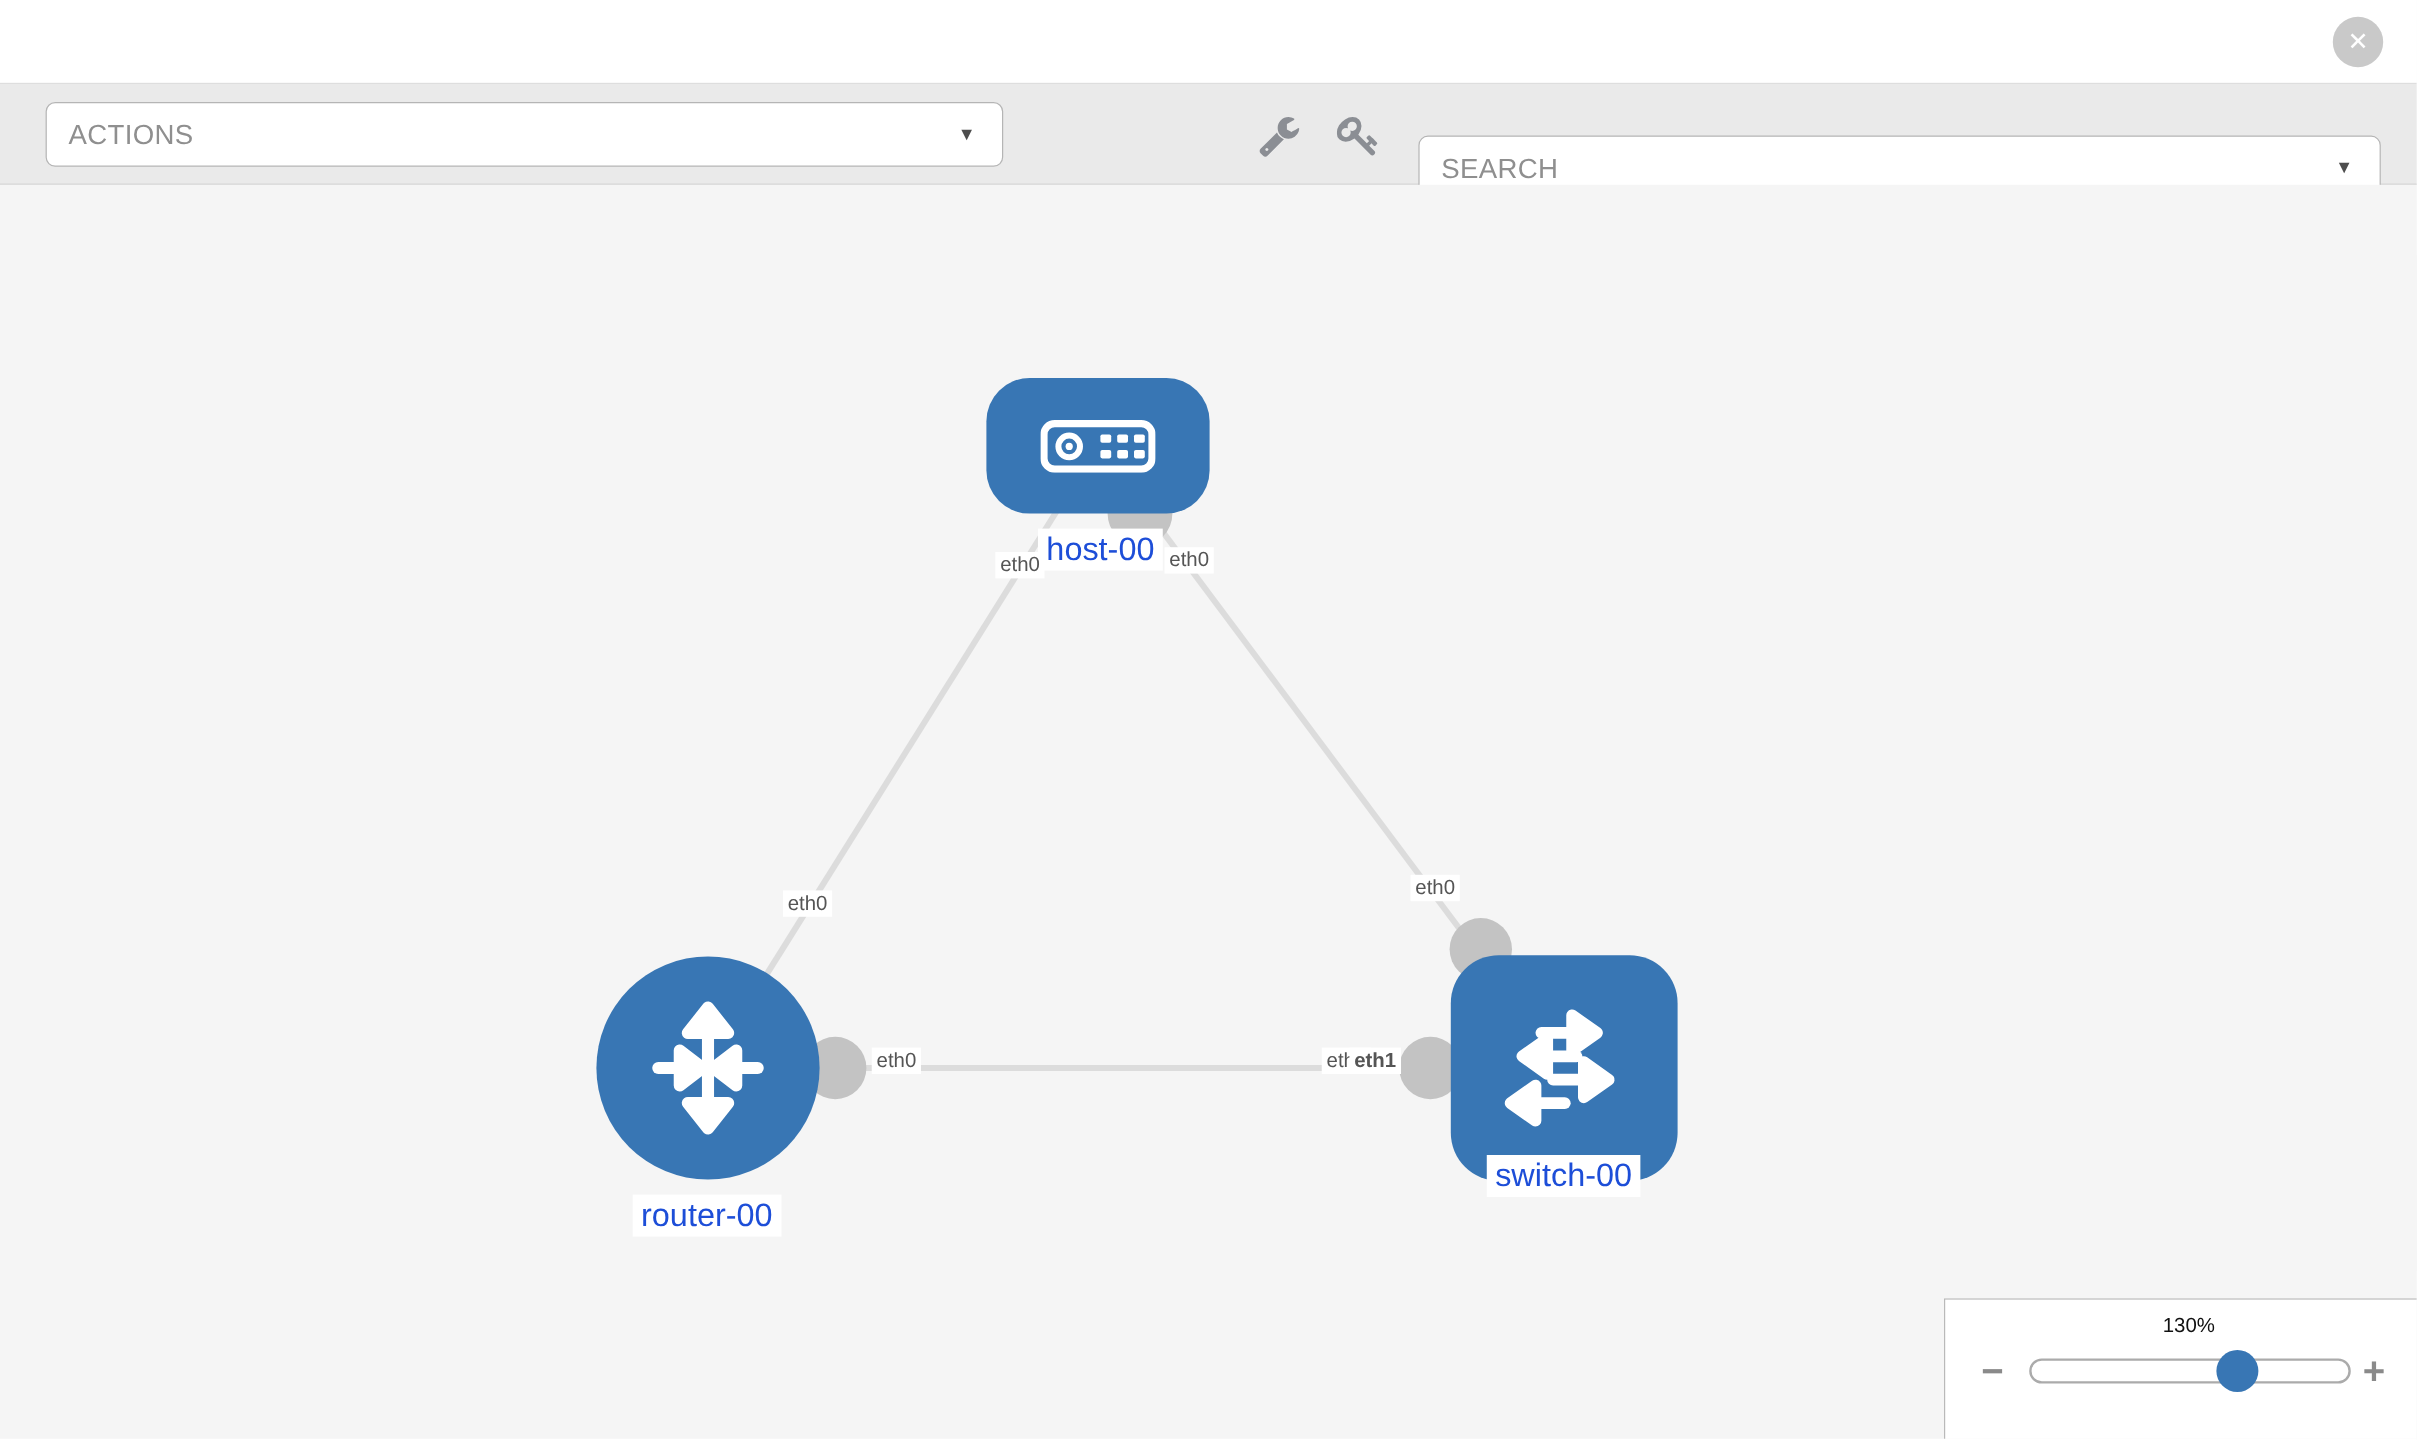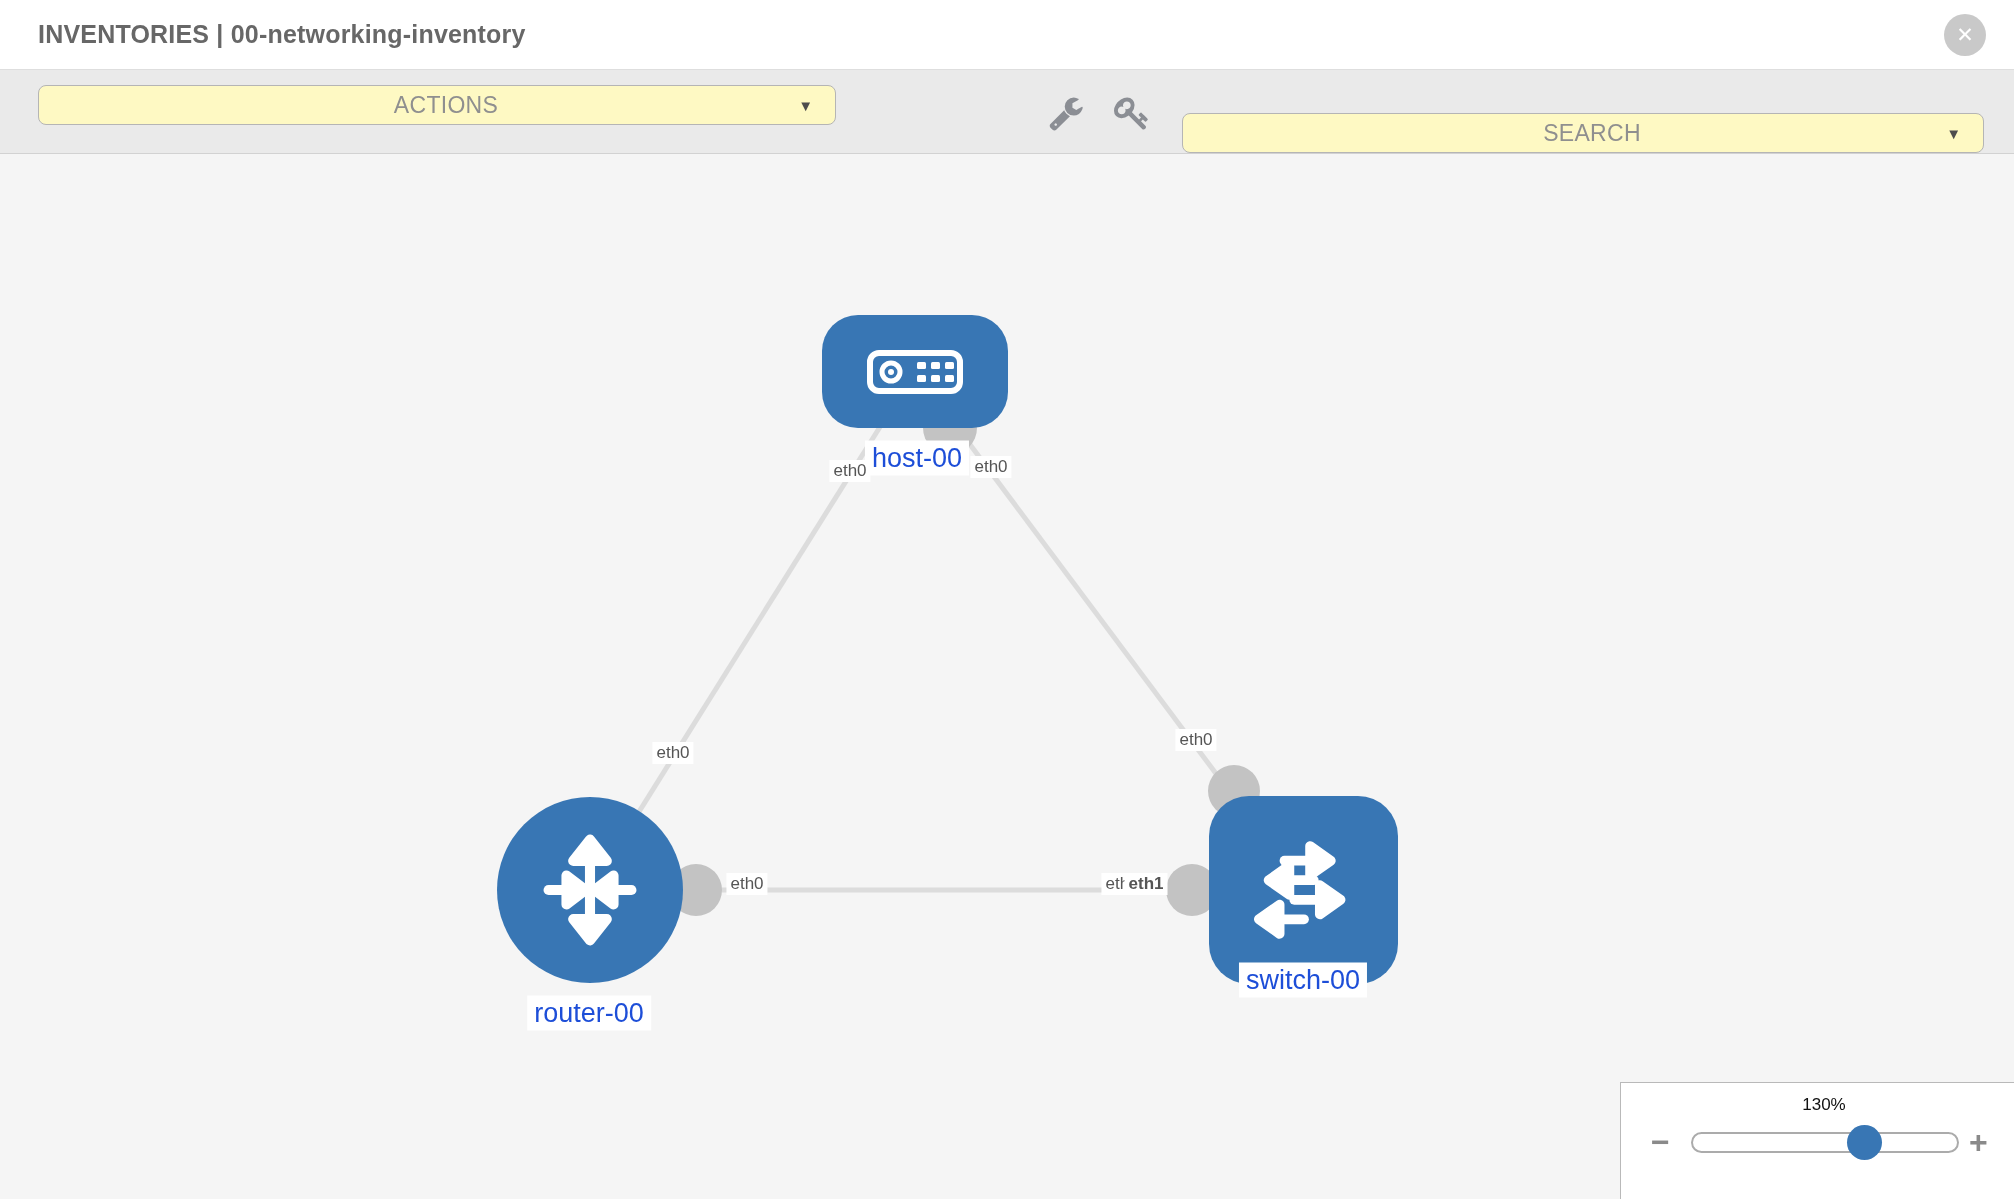--- a/index.html
+++ b/index.html
@@ -30,23 +30,23 @@
     display: flex; align-items: center; justify-content: center;
     font-size: 21px; font-weight: bold; cursor: pointer;
   }
 
   
   .toolbar {
     position: relative; height: 84px; background: #eaeaea;
     border-bottom: 1px solid #d2d2d2;
   }
   .select-box {
-    position: absolute; top: 15px; height: 40px;
-    background: #fef9c3; border: 1px solid #b5b5b5; border-radius: 8px;
-    display: flex; align-items: center; justify-content: center;
+    position: absolute; top: 15px; height: 54px;
+    background: #ffffff; border: 1px solid #b5b5b5; border-radius: 8px;
+    display: flex; align-items: center;
   }
   .select-box .select-text {
     margin-left: 18px; font-size: 23px; color: #8f8f8f; letter-spacing: 0.3px;
   }
   .select-box .caret {
     position: absolute; right: 22px; top: 50%; transform: translateY(-50%);
     font-size: 15px; color: #4d4d4d;
   }
   .actions-select { left: 38px; width: 798px; }
   .search-select { left: 1182px; width: 802px; margin-top: 28px; }
@@ -106,21 +106,20 @@
   }
   .zoom-handle {
     position: absolute; left: 154px; top: -9px; width: 35px; height: 35px;
     border-radius: 50%; background: var(--node-blue); cursor: grab;
   }
 </style>
 </head>
 <body style="--node-blue: #3876B4; --port-gray: #C3C3C3; --link-gray: #DCDCDC; --canvas-bg: #F5F5F5;">
 
 <div class="header">
-  <div class="page-title">INVENTORIES | 00-networking-inventory</div>
   <div class="close-btn">
     <span>✕</span>
   </div>
 </div>
 
 <div class="toolbar">
   <div class="select-box actions-select">
     <span class="select-text">ACTIONS</span>
     <span class="caret">▼</span>
   </div>

